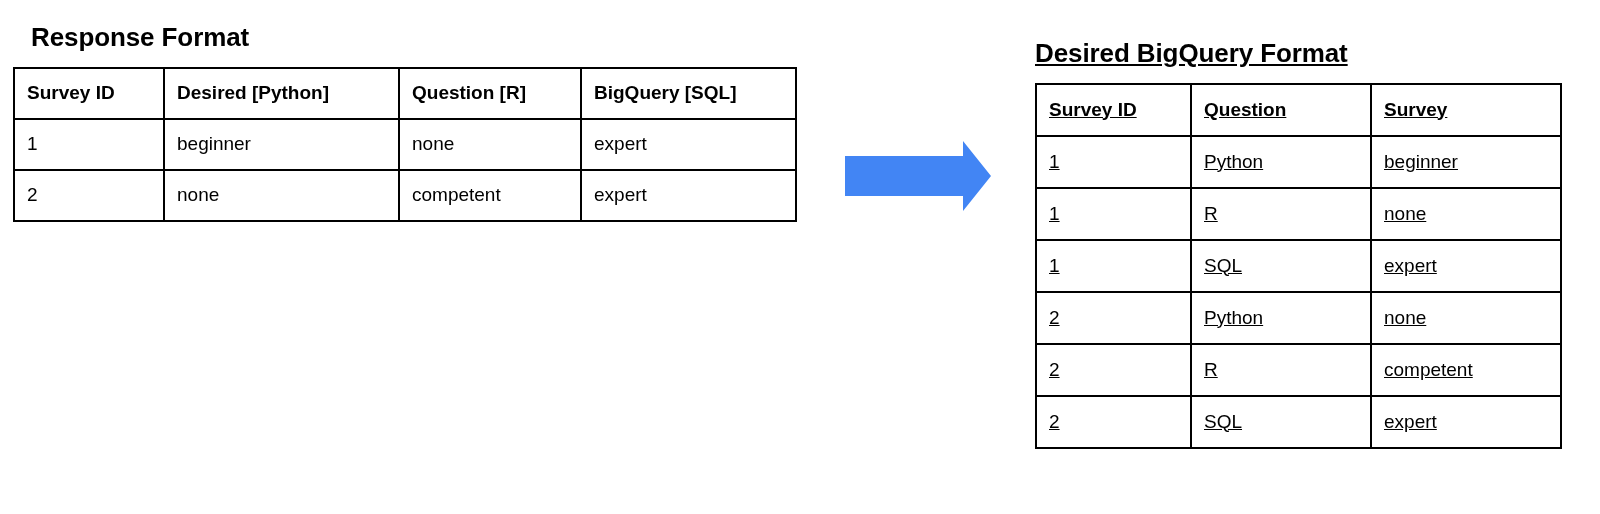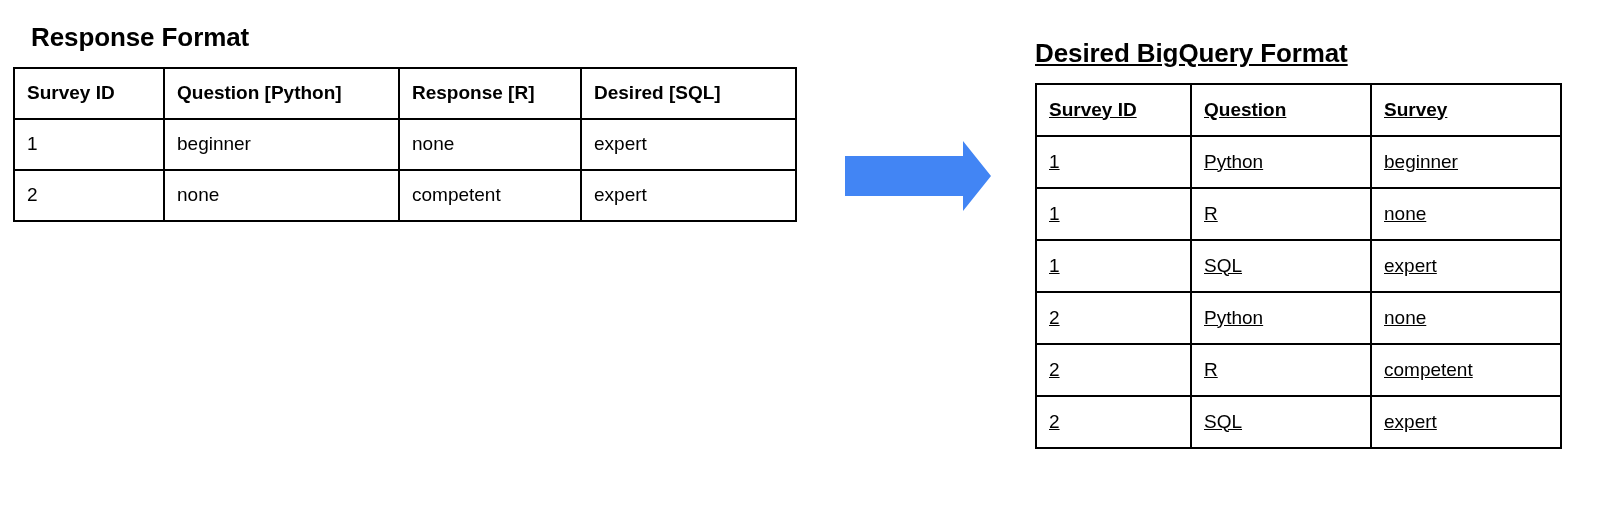--- a/index.html
+++ b/index.html
@@ -92,23 +92,23 @@
   <table class="data-table" id="table-response">
     <colgroup>
       <col class="c0">
         <col class="c1">
         <col class="c2">
         <col class="c3">
     </colgroup>
     <thead>
       <tr>
         <th>Survey ID</th>
-        <th>Question [Python]</th>
-        <th>Response [R]</th>
-        <th>Desired [SQL]</th>
+        <th>Desired [Python]</th>
+        <th>Question [R]</th>
+        <th>BigQuery [SQL]</th>
       </tr>
     </thead>
     <tbody>
       <tr>
         <td>1</td>
         <td>beginner</td>
         <td>none</td>
         <td>expert</td>
       </tr>
       <tr>

